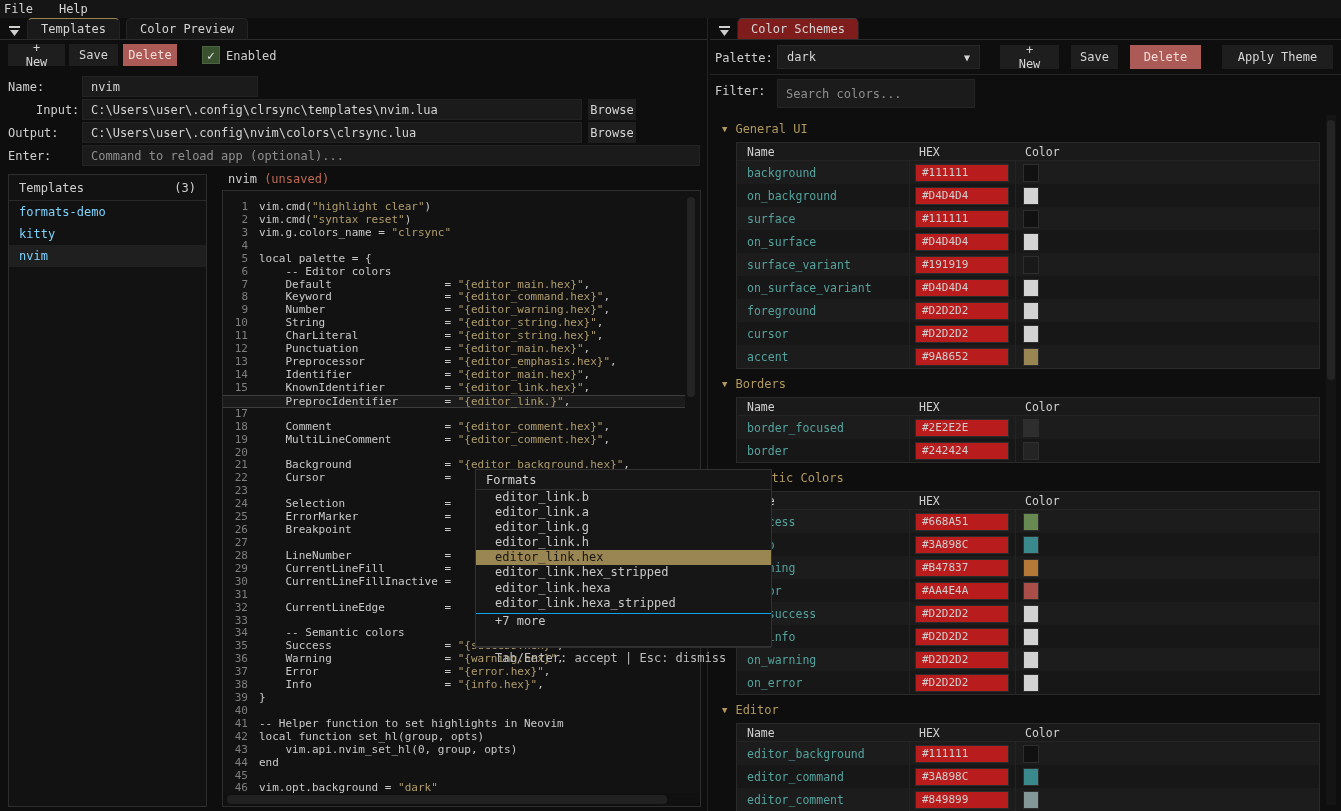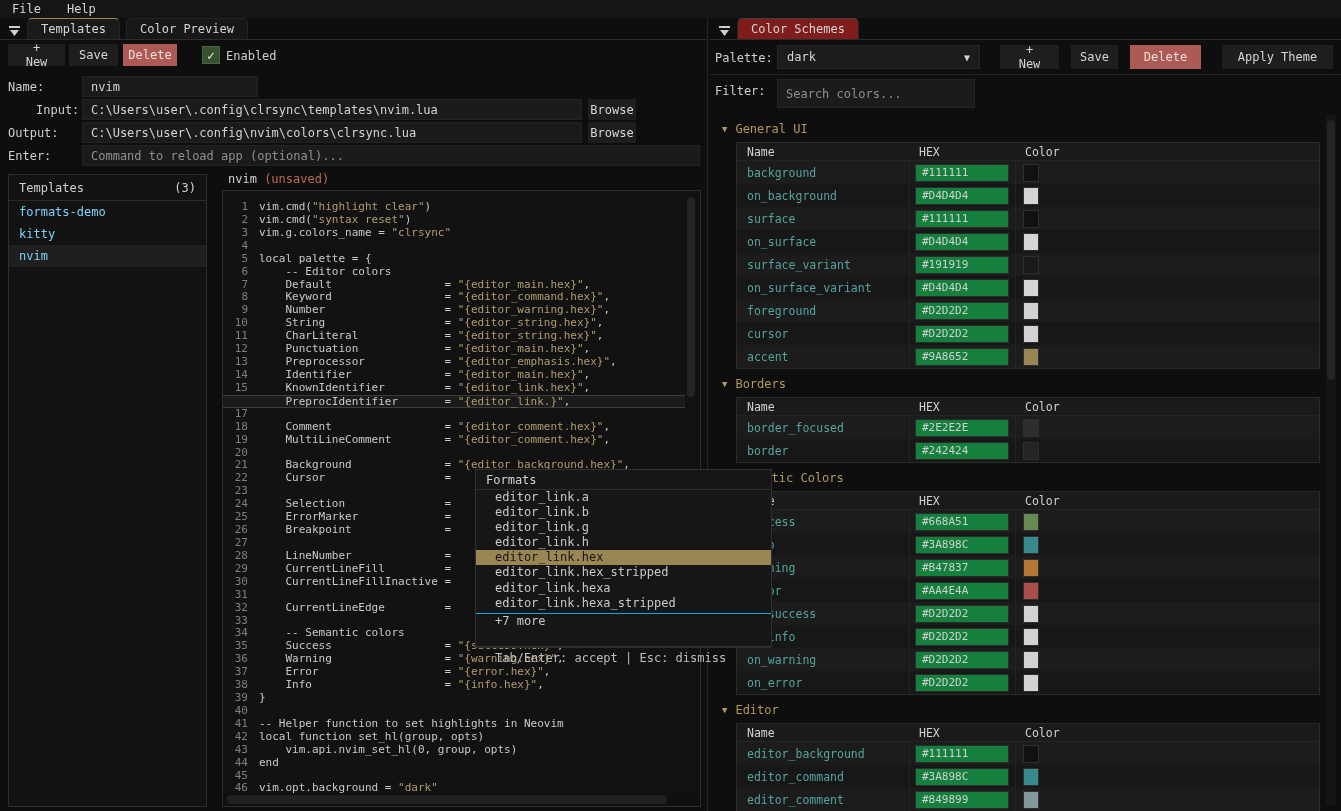--- a/index.html
+++ b/index.html
@@ -2,21 +2,21 @@
 <html><head>
 <meta charset="utf-8">
 <style>
   * { margin:0; padding:0; box-sizing:border-box; }
   html,body { background:#0d0d0d; }
   body { font-family:"DejaVu Sans Mono", monospace; color:#d0d0d0; }
   #app { position:relative; width:1341px; height:811px; overflow:hidden; background:#0e0e0e; }
   .abs { position:absolute; }
 
   
-  #menubar { left:0; top:0; width:1341px; height:18px; background:#151515; display:flex; align-items:center; gap:26px; padding-left:12px; font-size:12px; }
+  #menubar { left:0; top:0; width:1341px; height:18px; background:#151515; display:flex; align-items:center; gap:26px; padding-left:4px; font-size:12px; }
   .menu-item { color:#d6d6d6; cursor:default; }
 
   
   .tabstrip { height:22px; border-bottom:1px solid #2b2b2b; display:flex; align-items:flex-end; }
   .collapse-icon { width:13px; height:13px; margin:0 6px 4px 8px; }
   .tab { height:21px; padding:0 13px; display:flex; align-items:center; font-size:12px; color:#d6d6d6; background:#171717; border:1px solid #242424; border-bottom:none; border-radius:5px 5px 0 0; margin-right:6px; }
   .tab.active { background:#1a1a1a; border-top:1px solid #9A8652; }
   .tab.active-gray { background:#7f1d1d; border-top:1px solid #3f3f3f; }
 
   .btn { display:inline-flex; align-items:center; justify-content:center; background:#1e1e1e; color:#d6d6d6; font-size:12px; font-family:inherit; border:none; height:22px; padding:0 12px; cursor:pointer; }
@@ -66,21 +66,21 @@
   .sec-tri { font-size:9px; color:#B2995E; }
   .ctable { margin-left:21px; width:584px; border:1px solid #2a2a2a; margin-bottom:8px; }
   .crow { display:grid; grid-template-columns:172px 106px 1fr; }
   .crow.head { height:18px; background:#1a1a1a; font-size:11.5px; color:#d2d2d2; border-bottom:1px solid #242424; }
   .crow.head > div { display:flex; align-items:center; padding-left:10px; }
   .crow.data { height:23px; }
   .crow.data:nth-child(odd) { background:#171717; }
   .crow.data:nth-child(even) { background:#1c1c1c; }
   .cell-name { display:flex; align-items:center; padding-left:10px; font-size:11.5px; color:#54A39E; }
   .cell-hex { border-left:1px solid #232323; display:flex; align-items:center; }
-  .hexbox { margin-left:5px; width:94px; height:18px; background:#15803d; border:1px solid #2b2b2b; color:#cfcfcf; font-size:11px; display:flex; align-items:center; padding-left:6px; }
+  .hexbox { margin-left:5px; width:94px; height:18px; background:#b91c1c; border:1px solid #2b2b2b; color:#cfcfcf; font-size:11px; display:flex; align-items:center; padding-left:6px; }
   .cell-color { border-left:1px solid #232323; display:flex; align-items:center; }
   .swatch { margin-left:7px; width:16px; height:18px; border:1px solid #2e2e2e; }
   #right-scroll { left:1326px; top:115px; width:10px; height:690px; background:#141414; }
   #right-scroll .thumb { position:absolute; left:1px; top:5px; width:8px; height:260px; background:#242424; border-radius:4px; }
 </style>
 </head>
 <body>
 
 <div id="app">
 
@@ -464,22 +464,22 @@
         </div>
       </div>
     </div>
   <div id="right-scroll" class="abs">
     <div class="thumb"></div>
   </div>
 
   <div id="popup" class="abs">
     <div class="ptitle">Formats</div>
     <div id="popup-items">
+        <div class="pitem">editor_link.b</div>
         <div class="pitem">editor_link.a</div>
-        <div class="pitem">editor_link.b</div>
         <div class="pitem">editor_link.g</div>
         <div class="pitem">editor_link.h</div>
         <div class="pitem sel">editor_link.hex</div>
         <div class="pitem">editor_link.hex_stripped</div>
         <div class="pitem">editor_link.hexa</div>
         <div class="pitem">editor_link.hexa_stripped</div>
       </div>
     <div class="pmore">+7 more</div>
     <div class="pfooter">Tab/Enter: accept | Esc: dismiss</div>
   </div>

